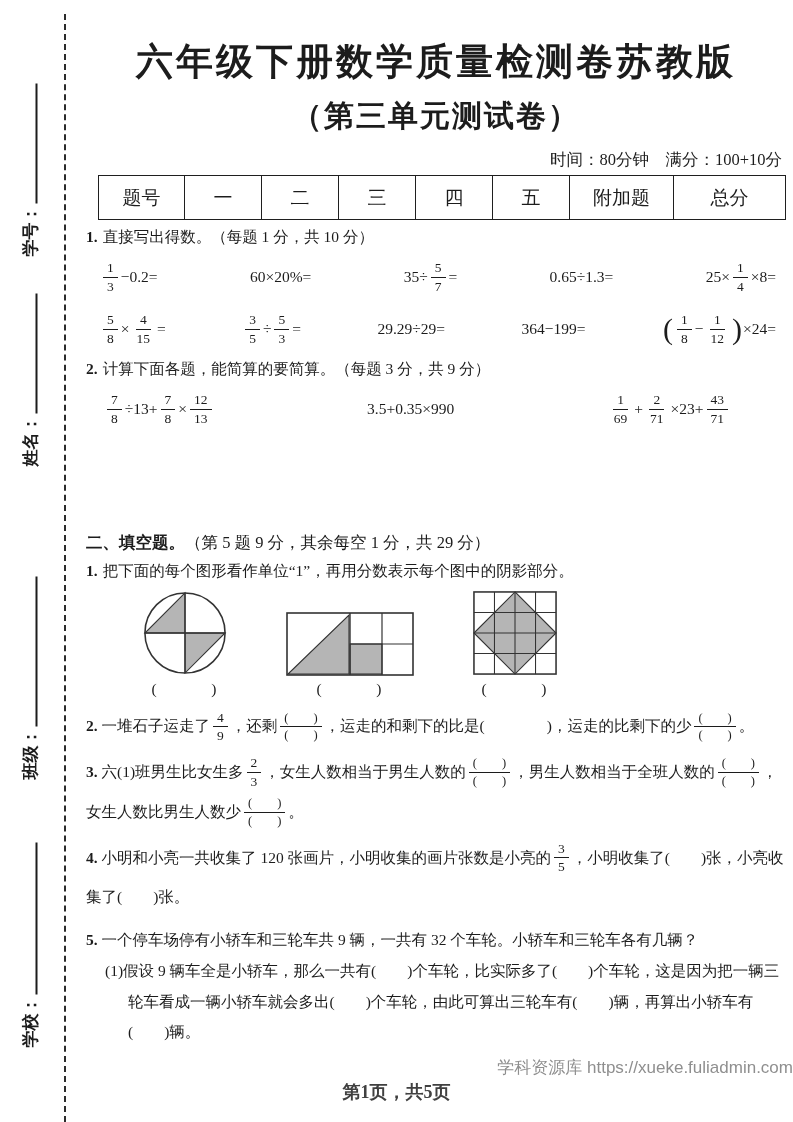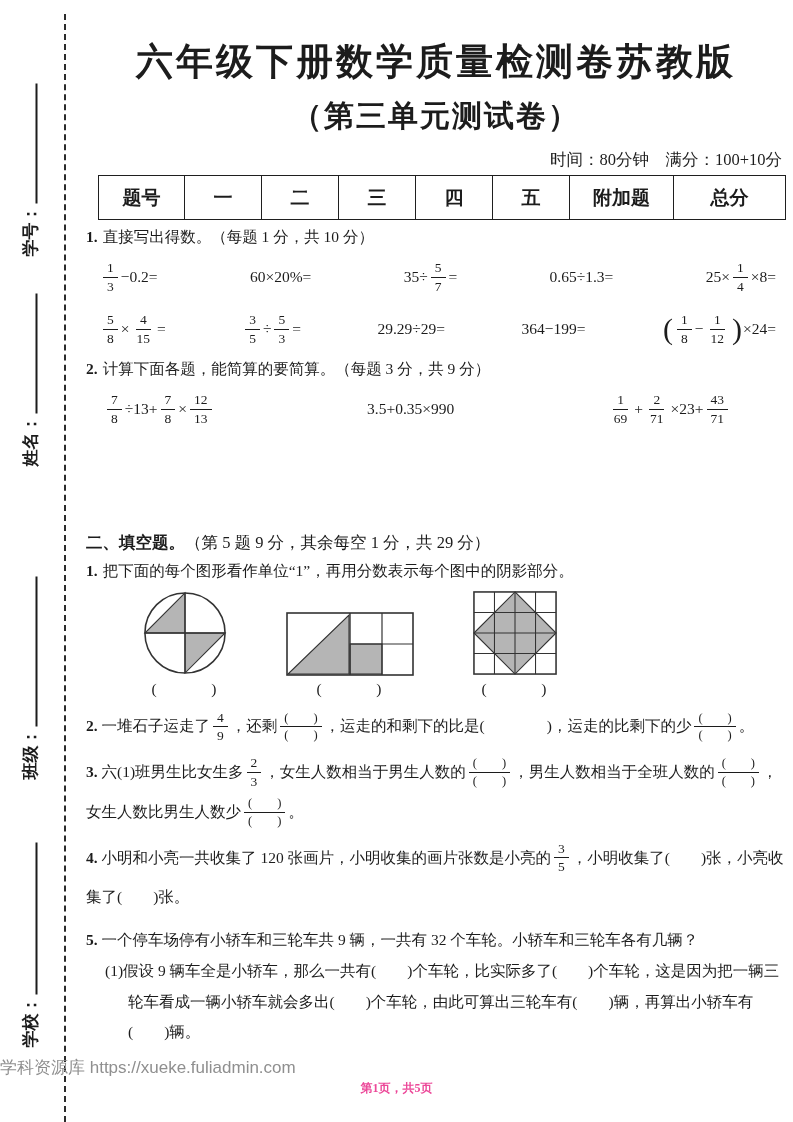--- a/index.html
+++ b/index.html
@@ -21,21 +21,21 @@
   .si-1 .u,.si-2 .u{ width:120px; } .si-3 .u{ width:150px; } .si-4 .u{ width:152px; }
 
   
   .content{ position:absolute; left:86px; top:12px; width:700px; }
 
   .title{ margin:26px 0 0; text-align:center; font-size:37px; font-weight:700; letter-spacing:3px; line-height:1.3; }
   .subtitle{ margin:10px 0 0; text-align:center; font-size:30px; font-weight:700; letter-spacing:2px; line-height:1.3; }
   .meta{ margin:14px 4px 4px 0; text-align:right; font-size:16.5px; }
 
   table.score-table{ border-collapse:collapse; table-layout:fixed; width:687px; margin:2px 0 0 12px; }
-  table.score-table td{ border:1.6px solid #1f1f1f; text-align:center; font-size:19px; font-weight:700; padding:0; }
+  table.score-table td{ border:1.6px solid #1f1f1f; text-align:center; font-size:19px; font-weight:400; padding:0; }
   table.score-table tr.r1 td{ height:44px; }
   table.score-table tr.r2 td{ height:39px; }
 
   .sec-head{ margin:14px 0 0; font-size:16.5px; }
   .bold{ font-weight:700; }
   .qline{ margin:7px 0 0; font-size:15.5px; }
   .qline .qtext{ margin-left:5px; }
 
   .calc-row{ display:flex; justify-content:space-between; align-items:center;
     margin:6px 10px 0 14px; min-height:46px; font-size:15.5px; }
@@ -57,24 +57,24 @@
   
   .figures-row{ display:flex; align-items:flex-end; margin:8px 0 0 56px; }
   .fig{ display:flex; flex-direction:column; align-items:center; }
   .fig + .fig{ margin-left:58px; }
   .fig .caption{ margin-top:3px; font-size:15.5px; letter-spacing:2px; }
   .fig svg{ display:block; }
 
   .fill{ margin:6px 0 0; font-size:15.5px; line-height:2.5; }
   .q5sub{ margin:2px 0 0; font-size:15.5px; line-height:1.95; padding-left:42px; text-indent:-23px; }
 
-  .footer-src{ position:absolute; left:0; right:0; top:1056px; text-align:left;
+  .footer-src{ position:absolute; left:0; right:0; top:1056px; text-align:right;
     color:#8f8f8f; font-size:17px; font-family:"Liberation Sans","DejaVu Sans",sans-serif; }
   .footer-page{ position:absolute; left:0; right:0; top:1080px; text-align:center;
-    color:#ec4899; font-size:12px; font-weight:700; }
+    color:#404040; font-size:18px; font-weight:700; }
 </style>
 </head>
 <body>
 
 <div>
 
   <div class="binding-line"></div>
 
   <div class="side-item si-1">
     <span>学号：</span>

